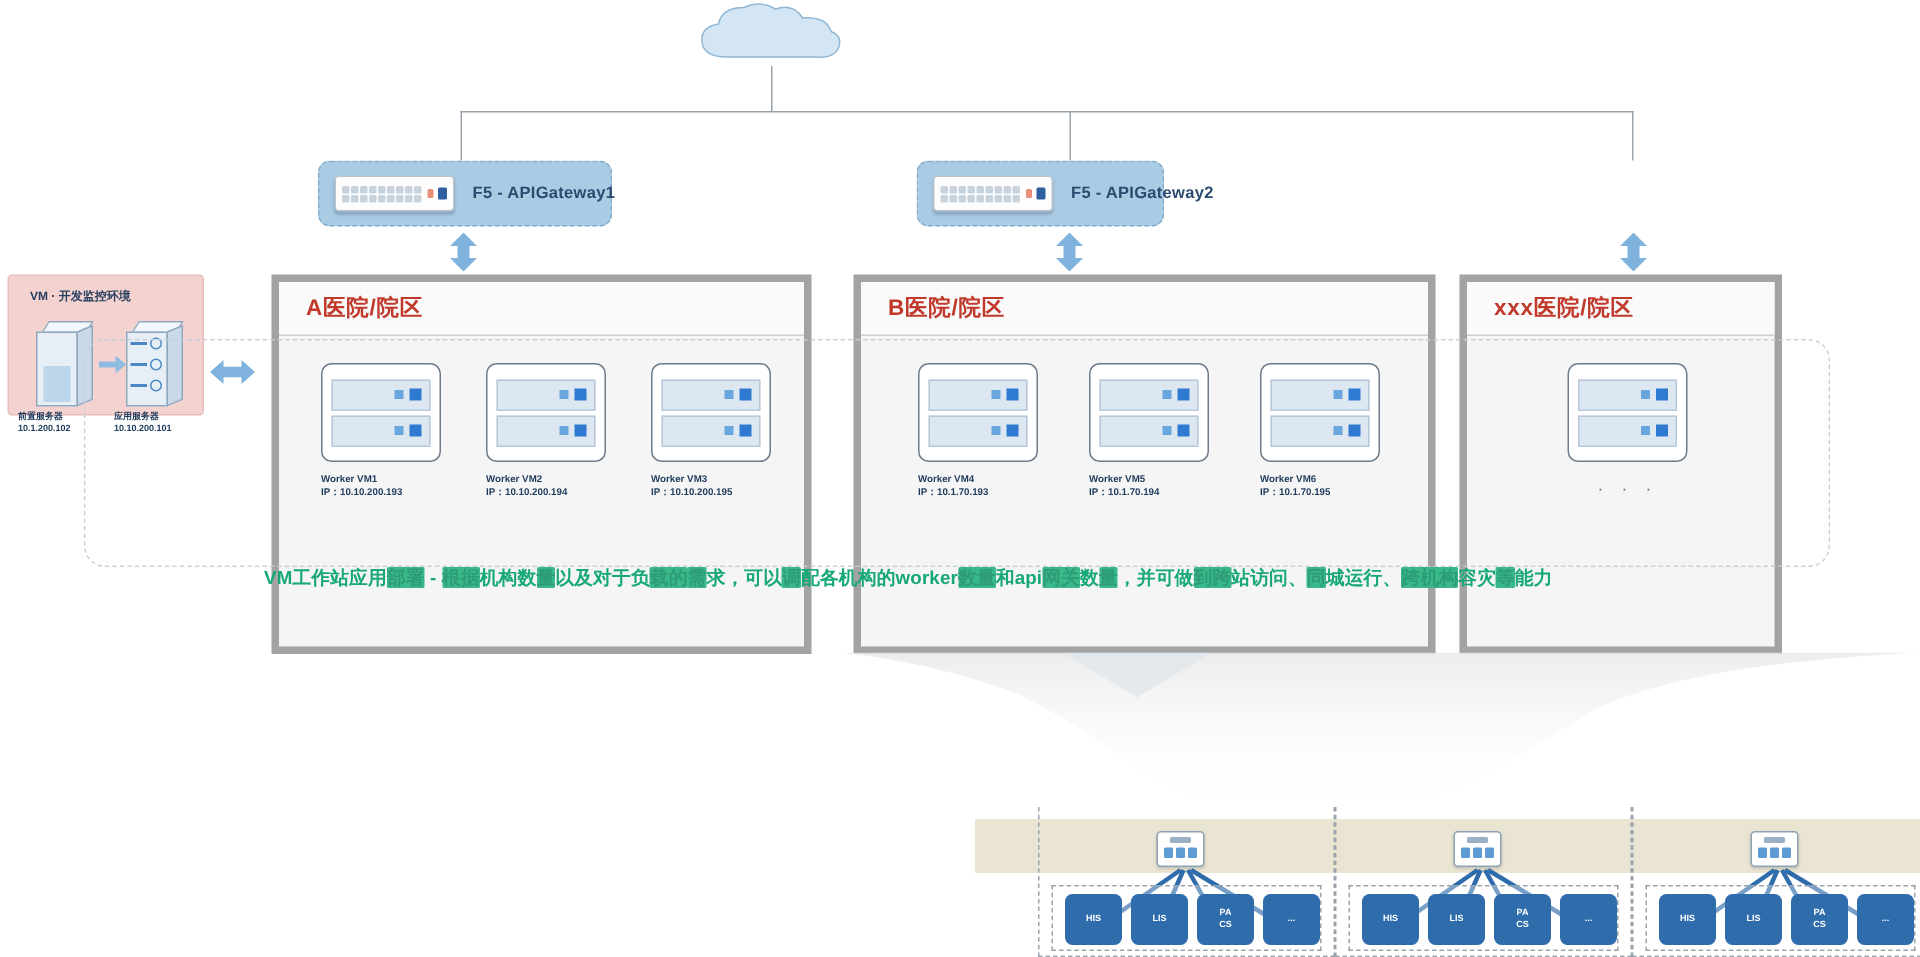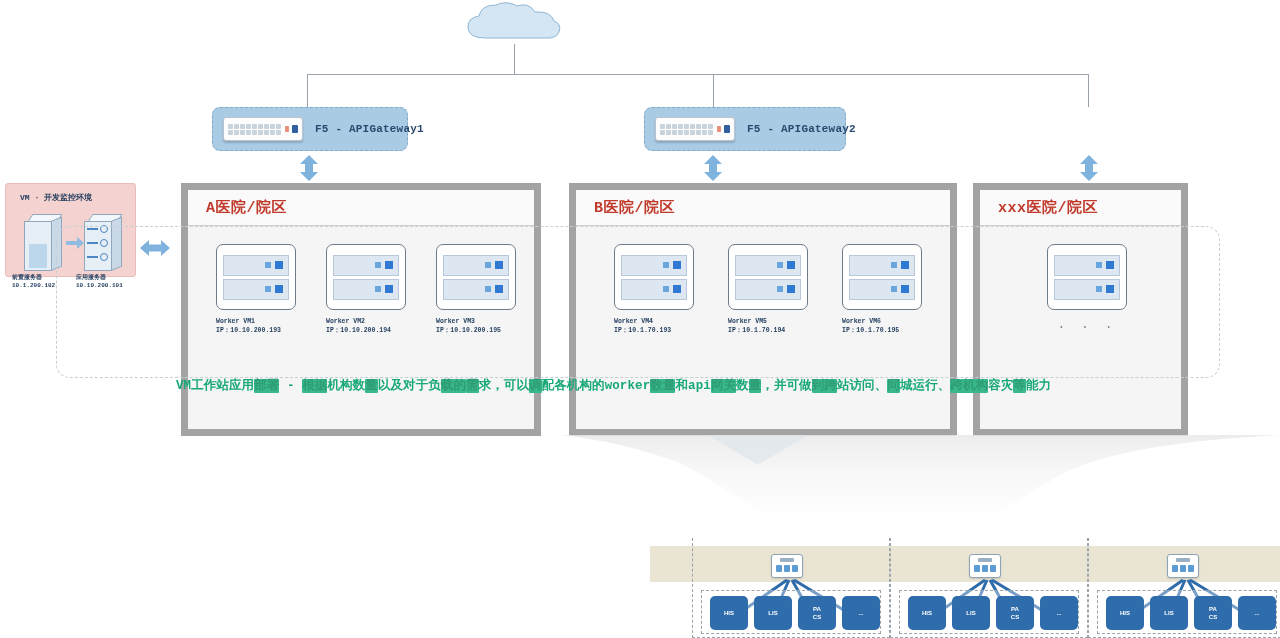--- a/index.html
+++ b/index.html
@@ -8,21 +8,21 @@
     width: 1280px; height: 638px;
     background: #ffffff;
     font-family: "Liberation Sans", "DejaVu Sans", sans-serif;
     overflow: hidden;
   }
   #stage {
     position: relative;
     width: 1280px; height: 638px;
     background: #ffffff;
   }
-  .abs { position: absolute; font-family: Liberation Mono, monospace; }
+  .abs { position: absolute; }
 
   
   #cloud-wrap { left: 455px; top: 0px; width: 120px; height: 48px; }
   #cloud-wrap svg { display: block; }
 
   
   .line-h, .line-v { background: #9aa3ab; }
   .line-h { height: 1px; }
   .line-v { width: 1px; }
 
@@ -65,21 +65,21 @@
     white-space: nowrap;
     letter-spacing: .2px;
   }
 
   
   .updown { width: 22px; height: 26px; }
 
   
   .panel {
     background: #f5f5f5;
-    border: 7px solid #a3a3a3;
+    border: 5px solid #a3a3a3;
   }
   .panel-head {
     height: 36px;
     background: #fafafa;
     border-bottom: 1px solid #cfcfcf;
     display: flex; align-items: center;
     padding-left: 18px;
   }
   .panel-title {
     color: #c0392b;
@@ -263,21 +263,21 @@
           <i></i>
           <i></i>
           <i></i>
       </div>
       <div class="dev-led-a"></div>
         <div class="dev-led-b"></div>
     </div>
     <div class="gw-label">F5 - APIGateway1</div>
   </div>
 
-  <div class="abs gw" id="gw2" style="left:644px; top:107px; width:202px;">
+  <div class="abs gw" id="gw2" style="left:611px; top:107px; width:165px;">
     <div class="gw-dev">
       <div class="dev-ports">
         <i></i>
           <i></i>
           <i></i>
           <i></i>
           <i></i>
           <i></i>
           <i></i>
           <i></i>

